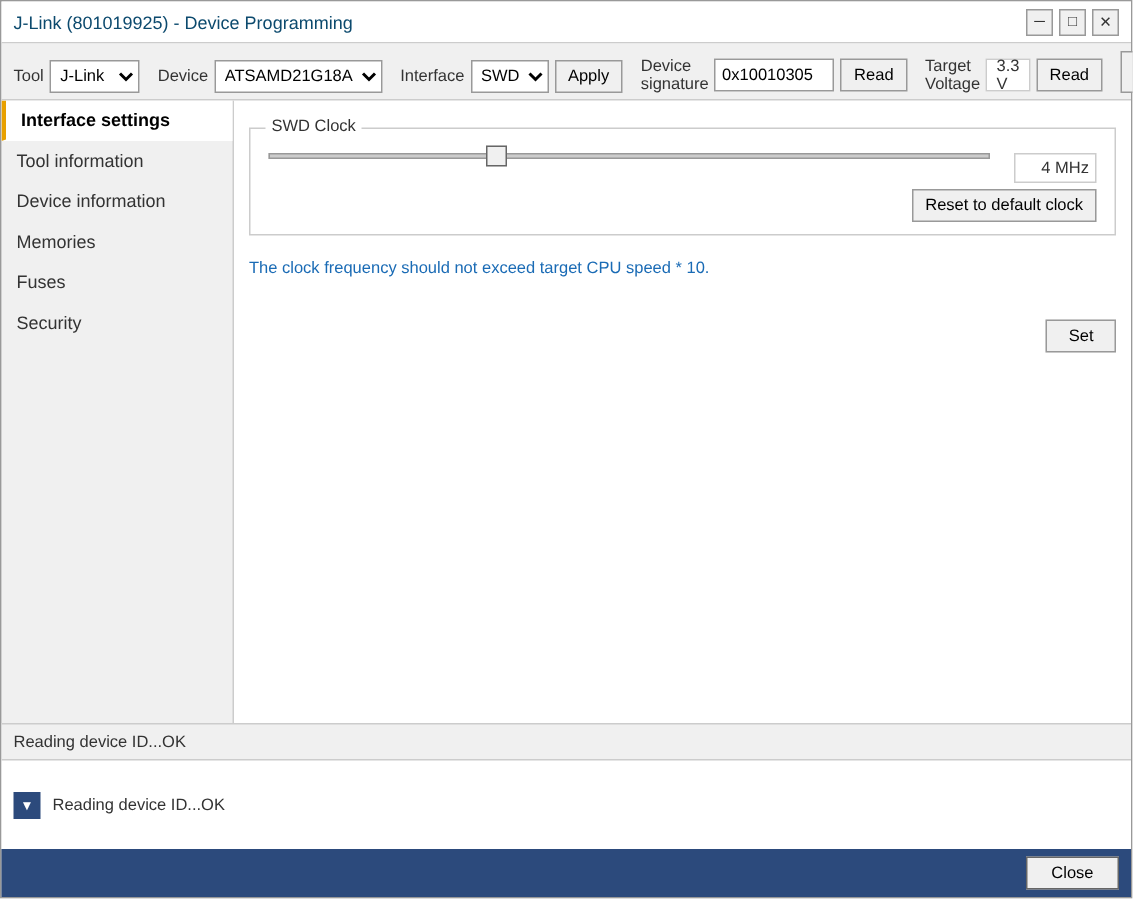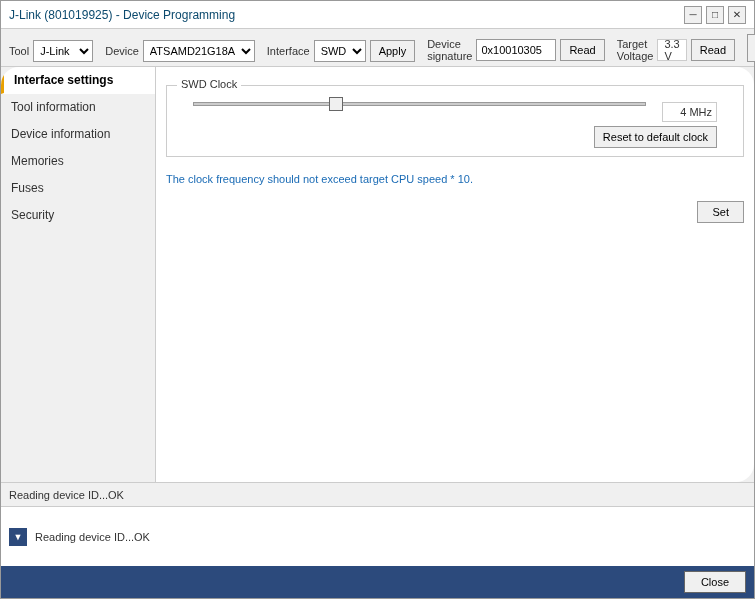--- a/index.html
+++ b/index.html
@@ -104,21 +104,20 @@
       display: flex;
       align-items: center;
       justify-content: center;
       cursor: pointer;
       font-size: 14px;
     }
     .main-content {
       display: flex;
       flex: 1;
       overflow: hidden;
-      border-radius: 18px;
     }
     .sidebar {
       width: 155px;
       background: #f0f0f0;
       border-right: 1px solid #ccc;
       display: flex;
       flex-direction: column;
     }
     .sidebar-item {
       padding: 6px 10px;
@@ -137,21 +136,21 @@
       flex: 1;
       background: #fff;
       padding: 10px;
       display: flex;
       flex-direction: column;
       gap: 8px;
       overflow: auto;
     }
     .group-box {
       border: 1px solid #ccc;
-      padding: 8px 26px;
+      padding: 8px 12px;
       position: relative;
       margin-top: 8px;
     }
     .group-box-legend {
       position: absolute;
       top: -8px;
       left: 10px;
       background: #fff;
       padding: 0 4px;
       font-size: 11px;
@@ -215,20 +214,21 @@
       justify-content: flex-end;
       margin-top: 8px;
     }
     .set-btn {
       height: 22px;
       padding: 0 14px;
       font-size: 11px;
       border: 1px solid #999;
       background: #f0f0f0;
       cursor: pointer;
+      margin-top: 12px;
     }
     .status-bar {
       background: #f0f0f0;
       border-top: 1px solid #ccc;
       padding: 4px 8px;
       font-size: 11px;
       color: #333;
       height: 24px;
       display: flex;
       align-items: center;

